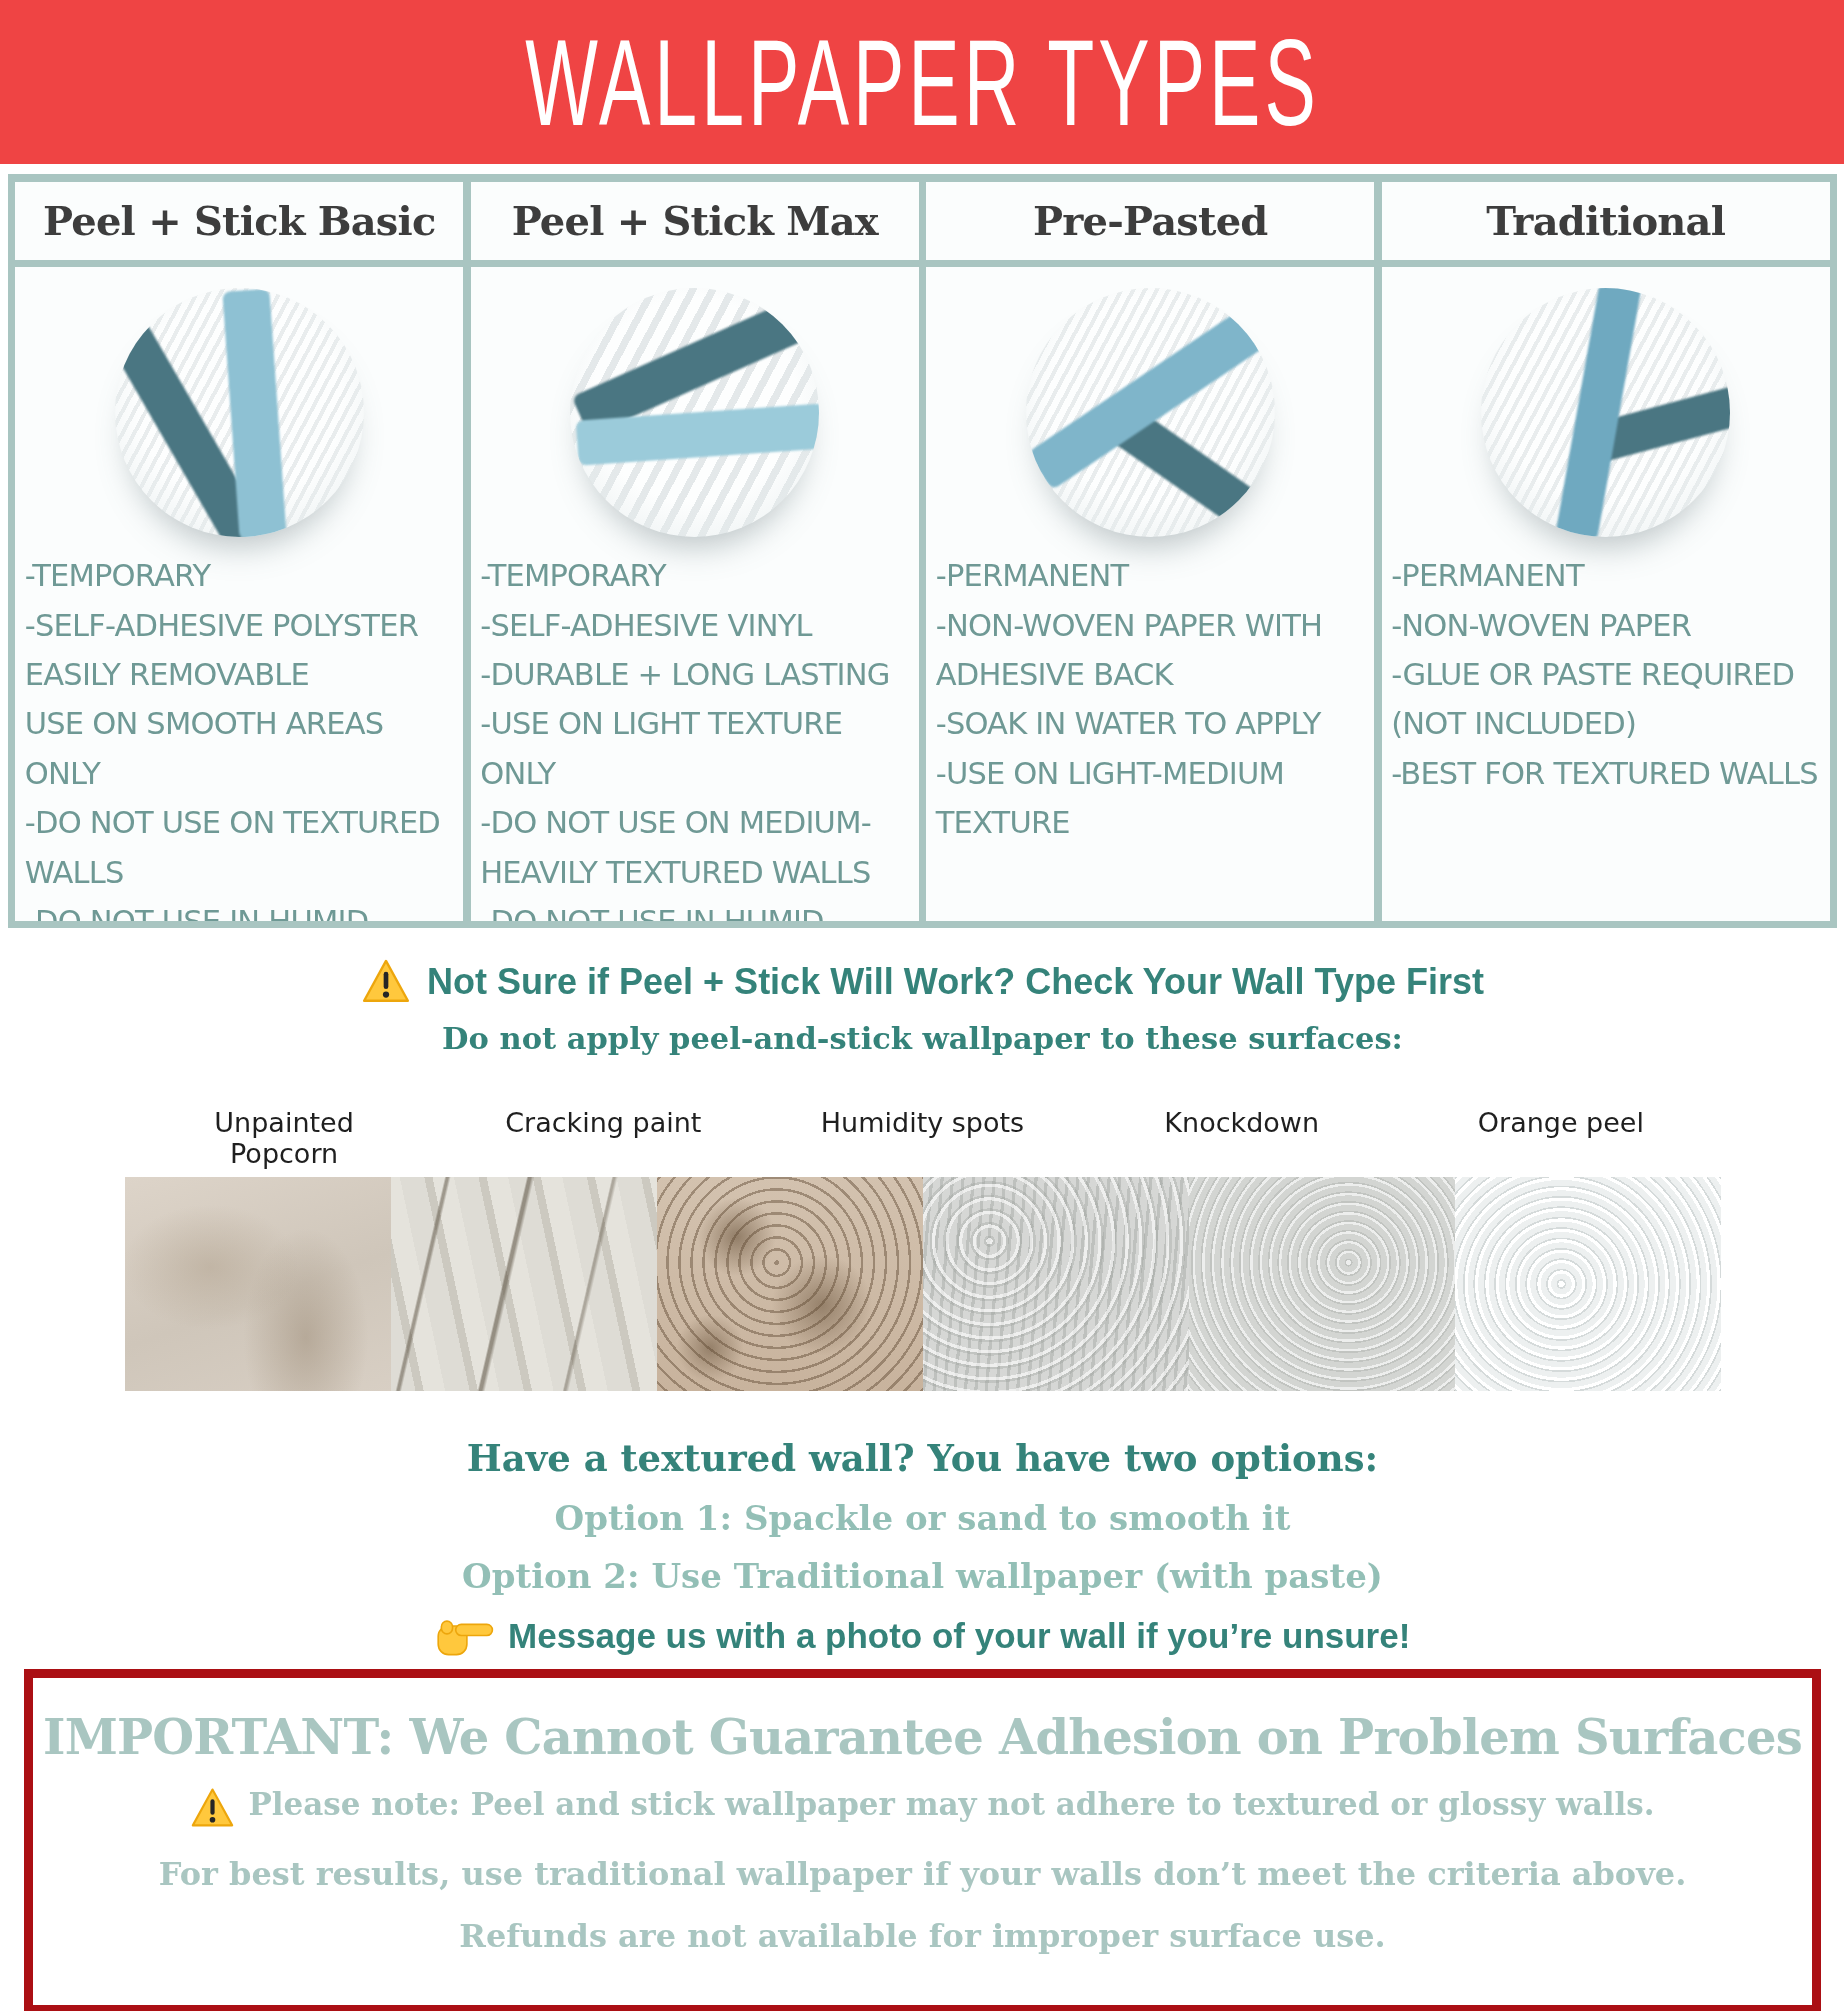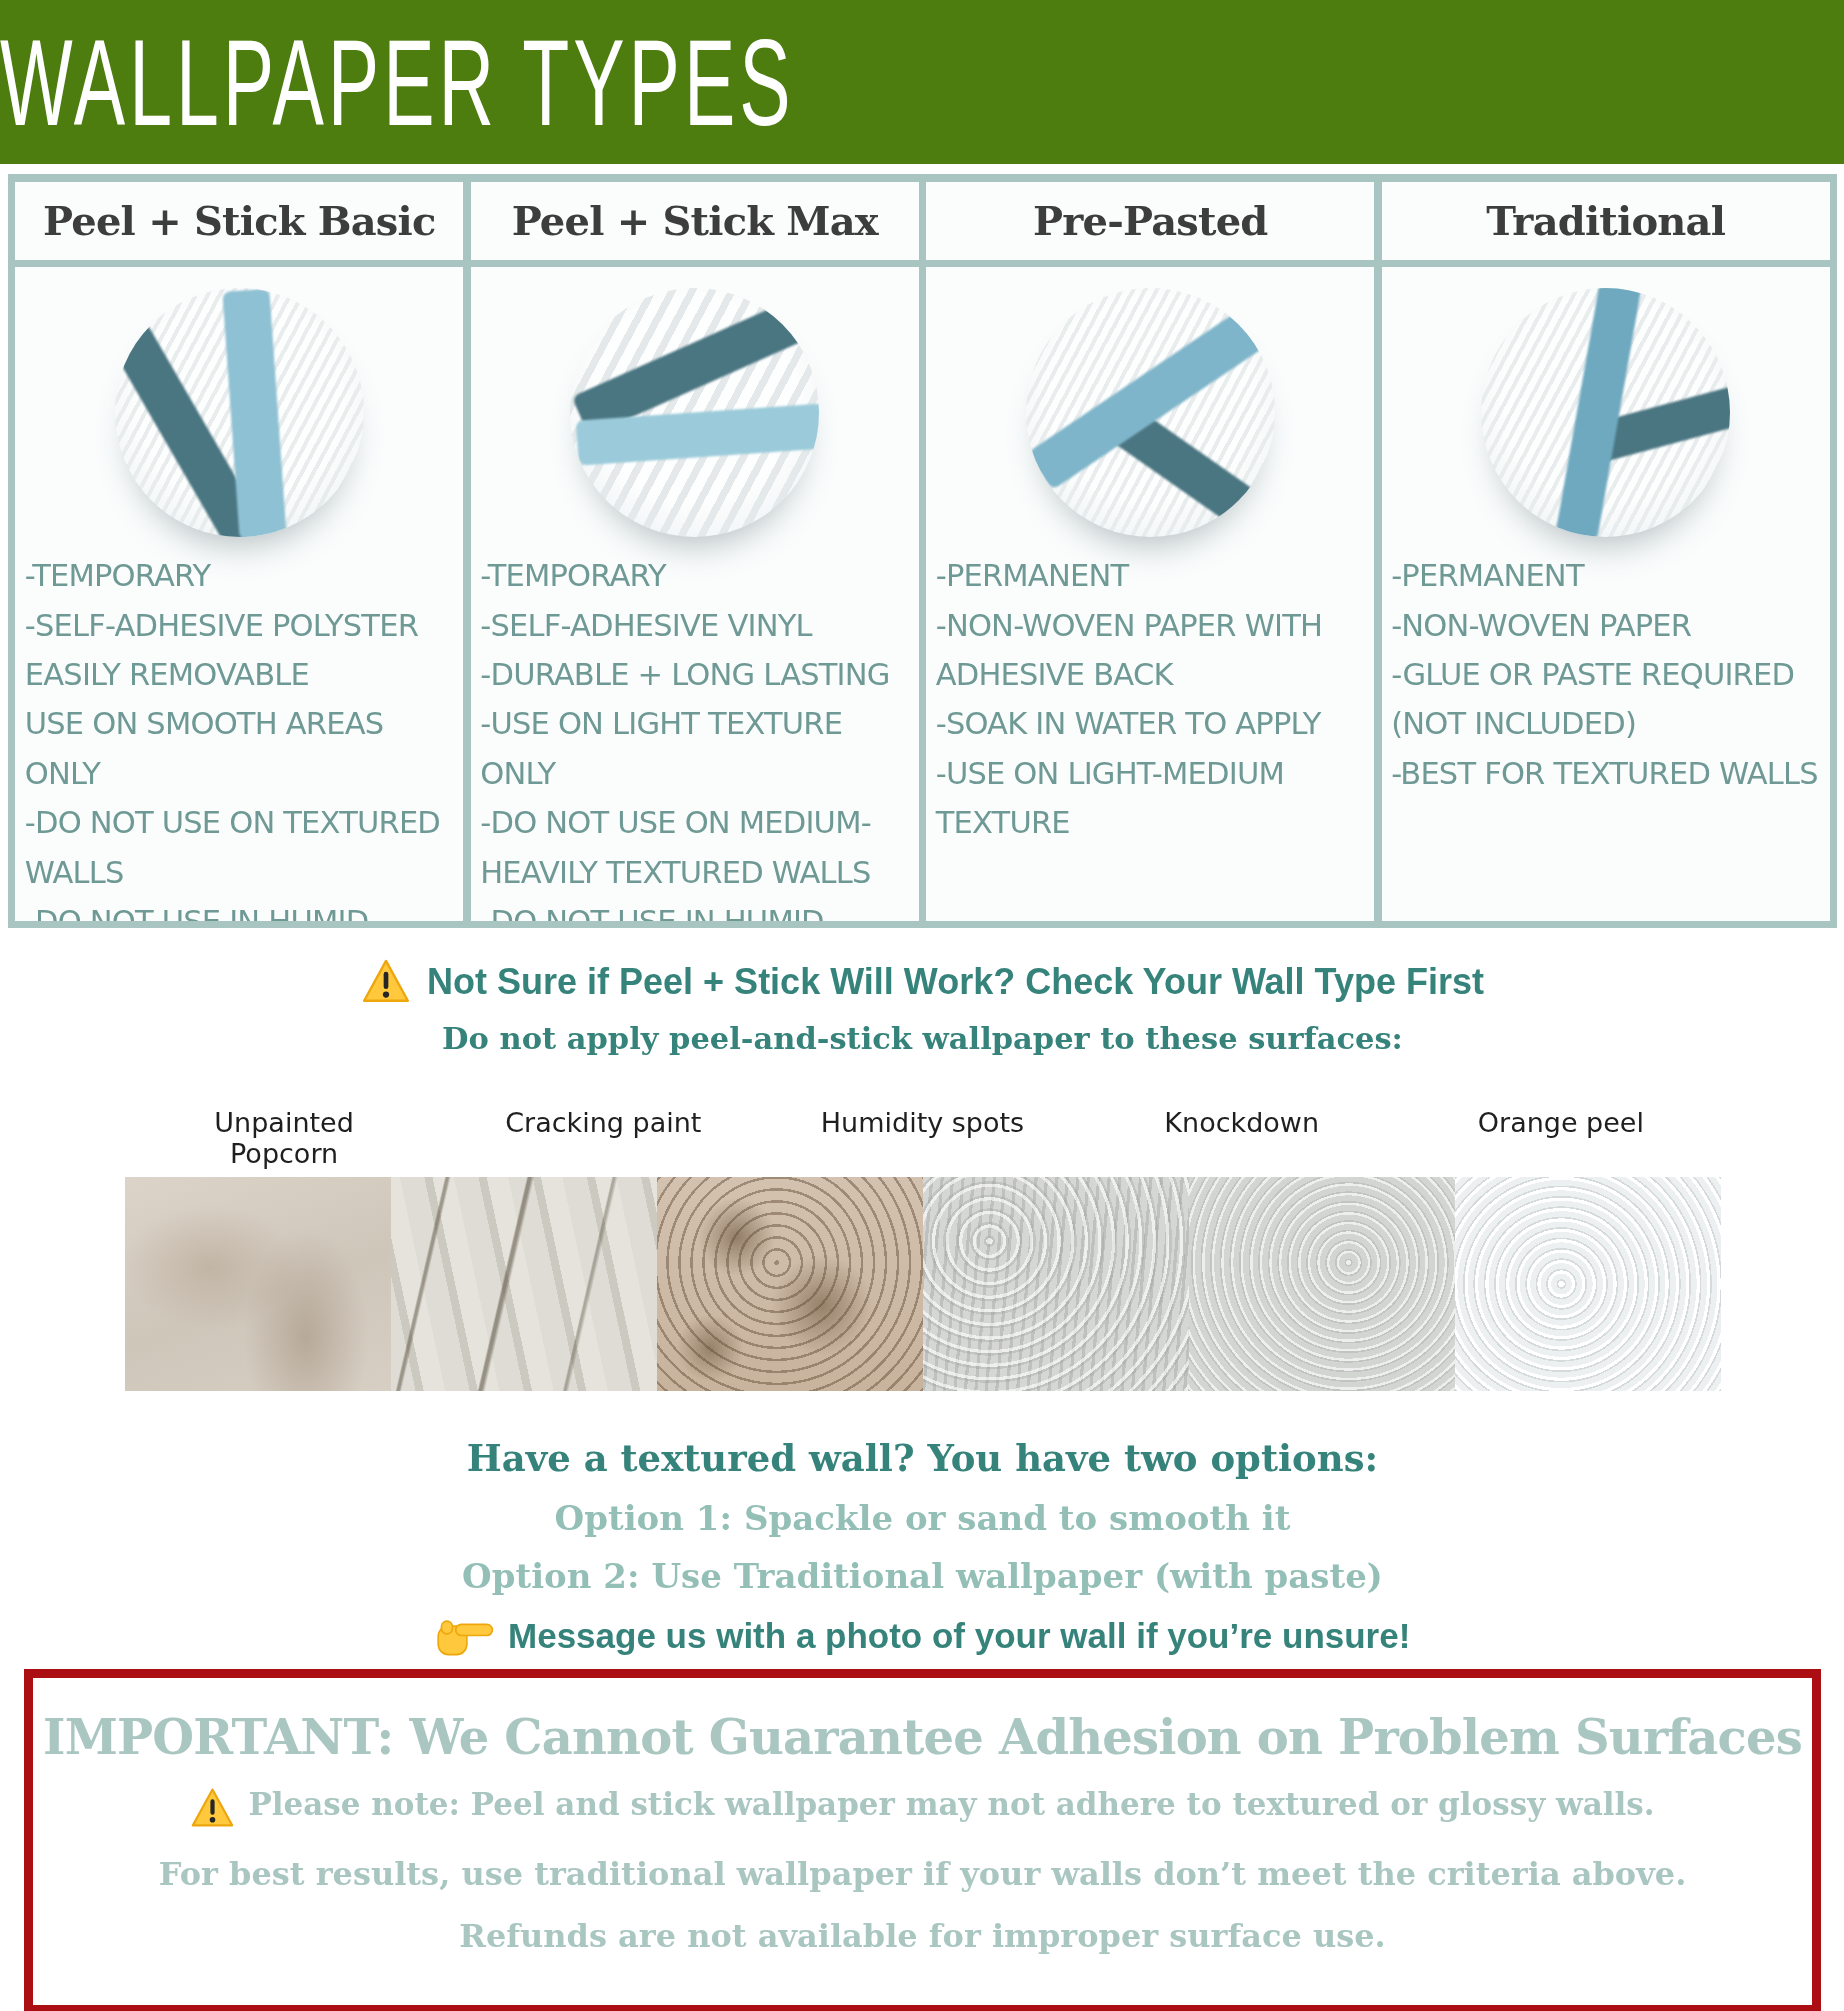--- a/index.html
+++ b/index.html
@@ -1,20 +1,20 @@
 <!DOCTYPE html>
 <html style="font-size:13px"><head>
 <meta charset="utf-8">
 <style>
   html,body{margin:0;padding:0;background:#fff;}
   .page{position:relative;width:1845px;height:2012px;background:#fff;overflow:hidden;
         font-family:"DejaVu Sans",sans-serif;}
 
   
-  .band{height:164px;background:#4d7c0f;display:flex;align-items:center;justify-content:flex-start;}
+  .band{height:164px;background:#ef4444;display:flex;align-items:center;justify-content:center;}
   .band .title{color:#ffffff;font-family:"Liberation Sans",sans-serif;font-weight:400;
                font-size:77px;letter-spacing:4px;display:inline-block;transform:scaleY(1.6);}
 
   
   .types-table{margin:10.4px 8px 0;height:754px;box-sizing:border-box;background:#a9c5c1;
                padding:7.2px;display:grid;grid-template-columns:repeat(4,1fr);
                grid-template-rows:78px 1fr;gap:7.2px;}
   .th{background:#fbfdfd;display:flex;align-items:center;justify-content:center;
       font-family:"DejaVu Serif",serif;font-weight:bold;font-size:40px;letter-spacing:-0.8px;color:#3d3d3d;}
   .cell{background:#fbfdfd;padding-top:21px;overflow:hidden;}

